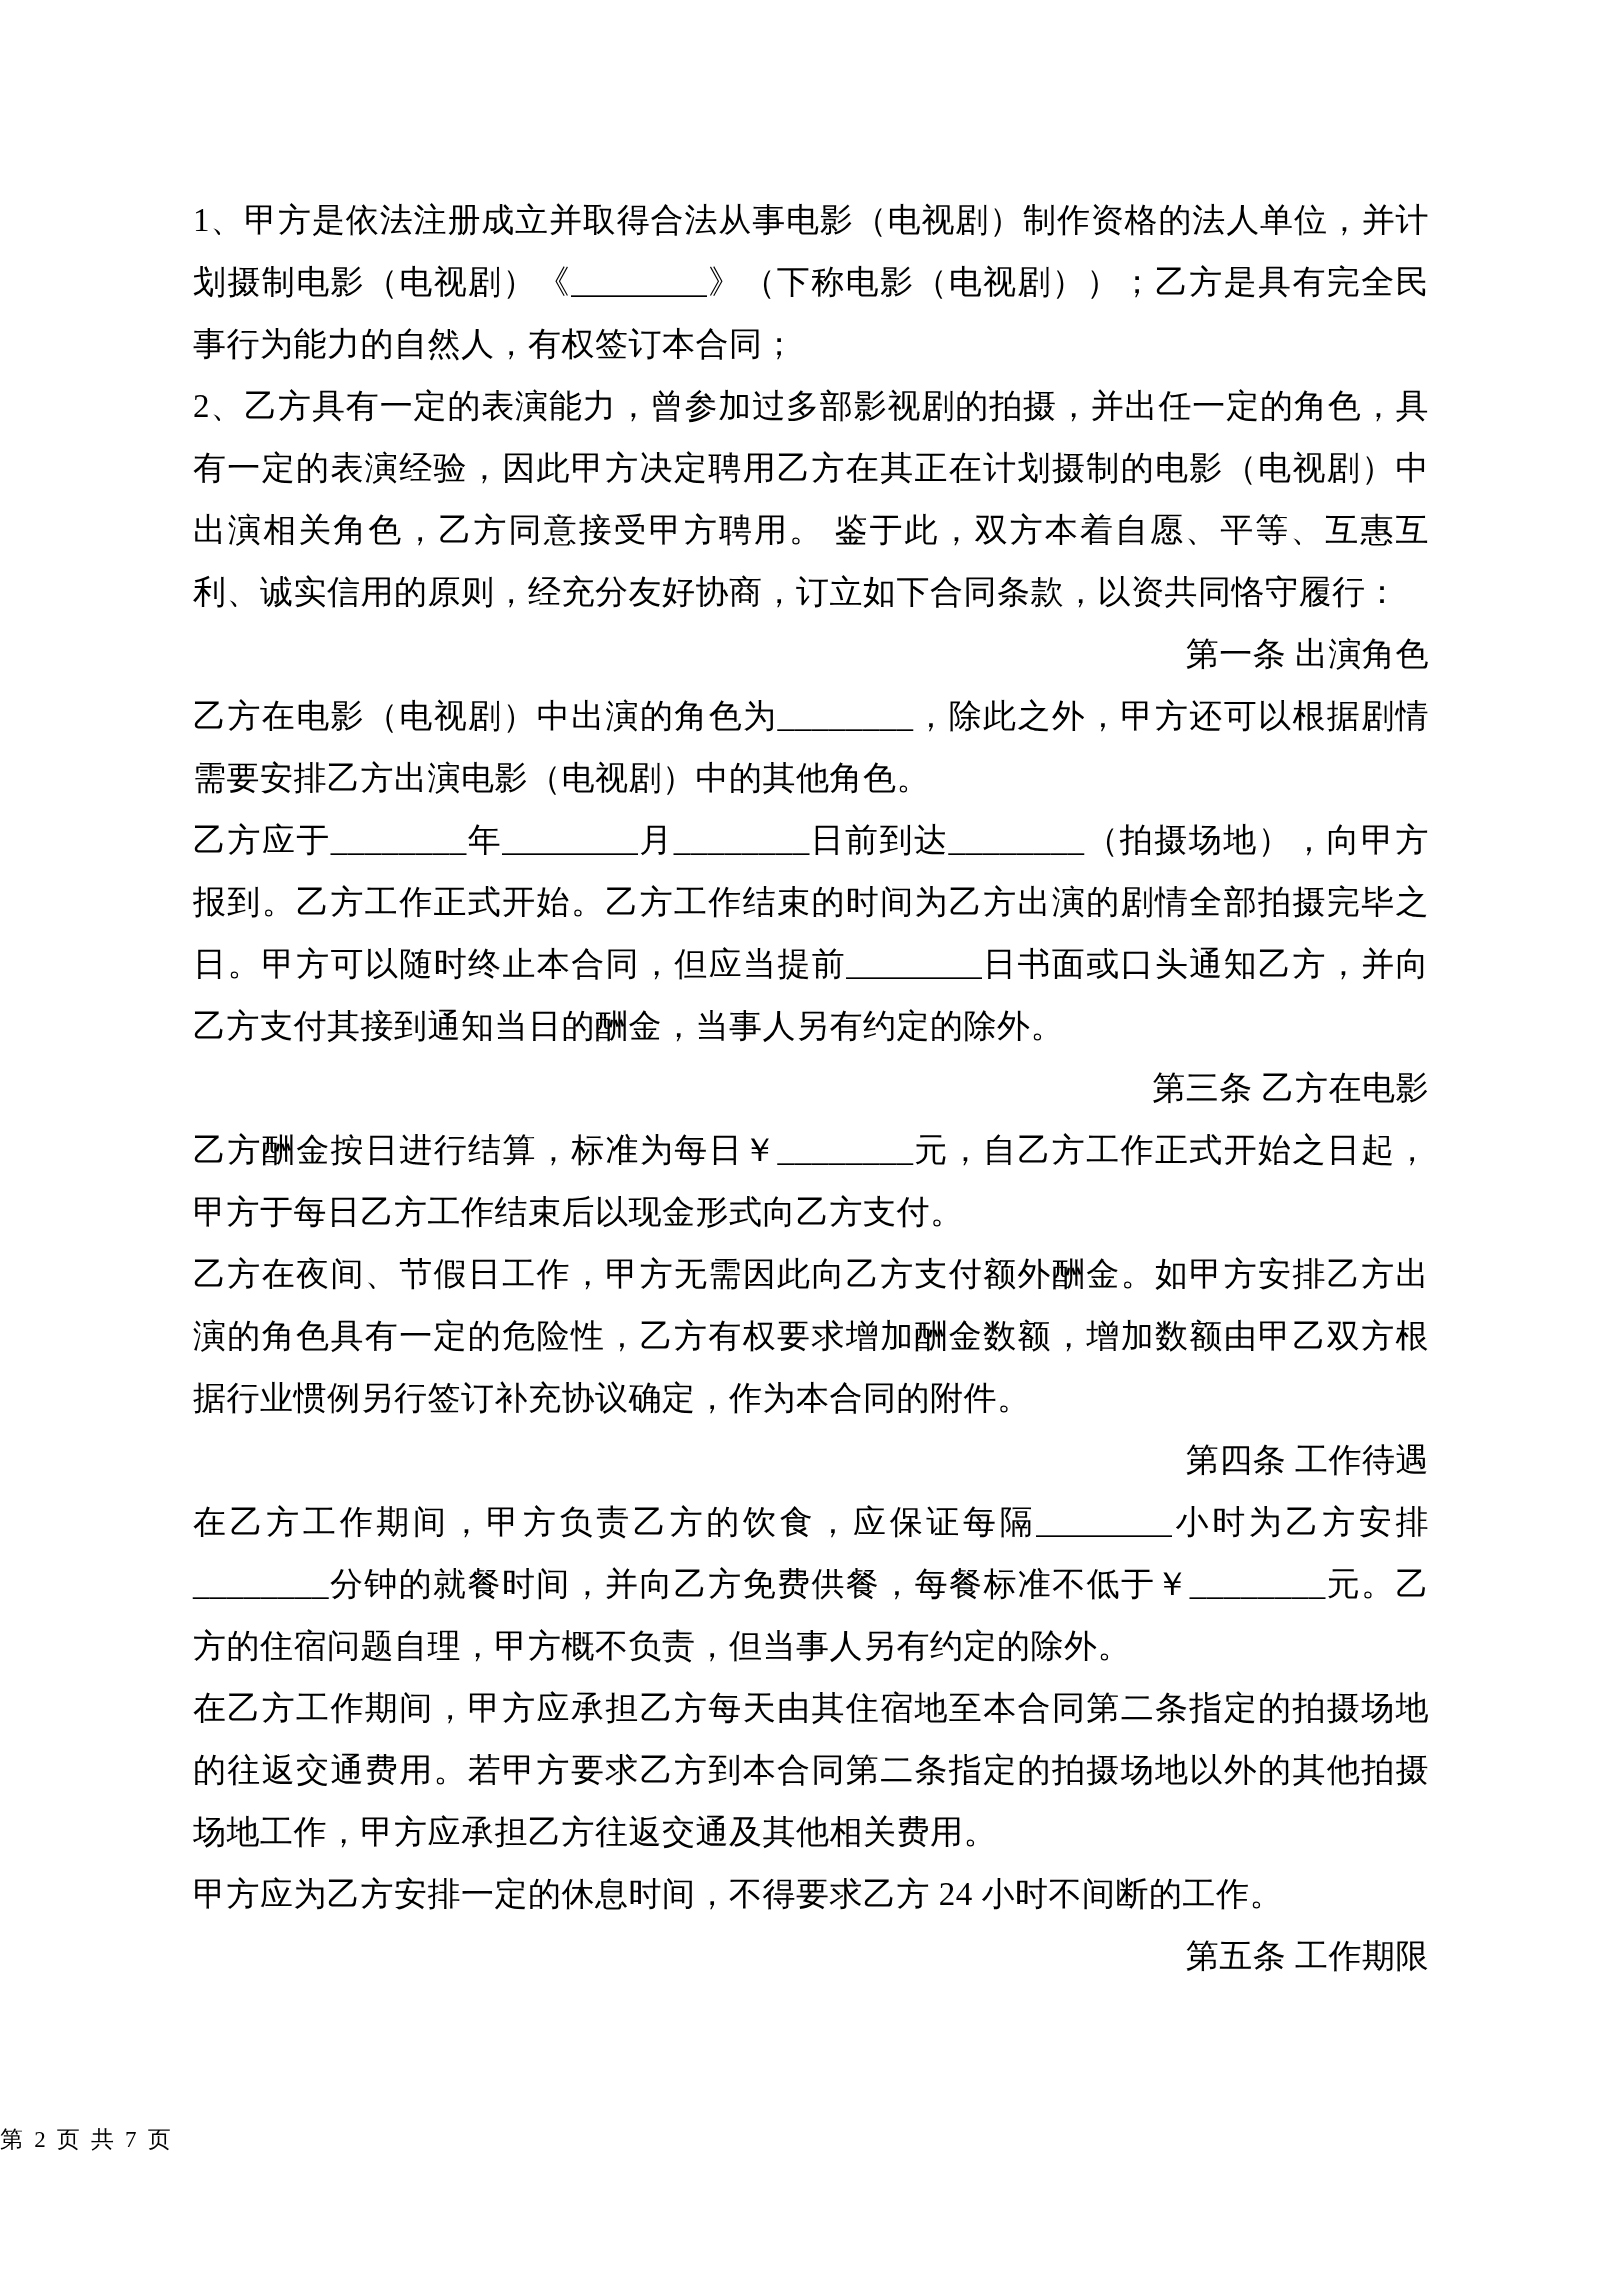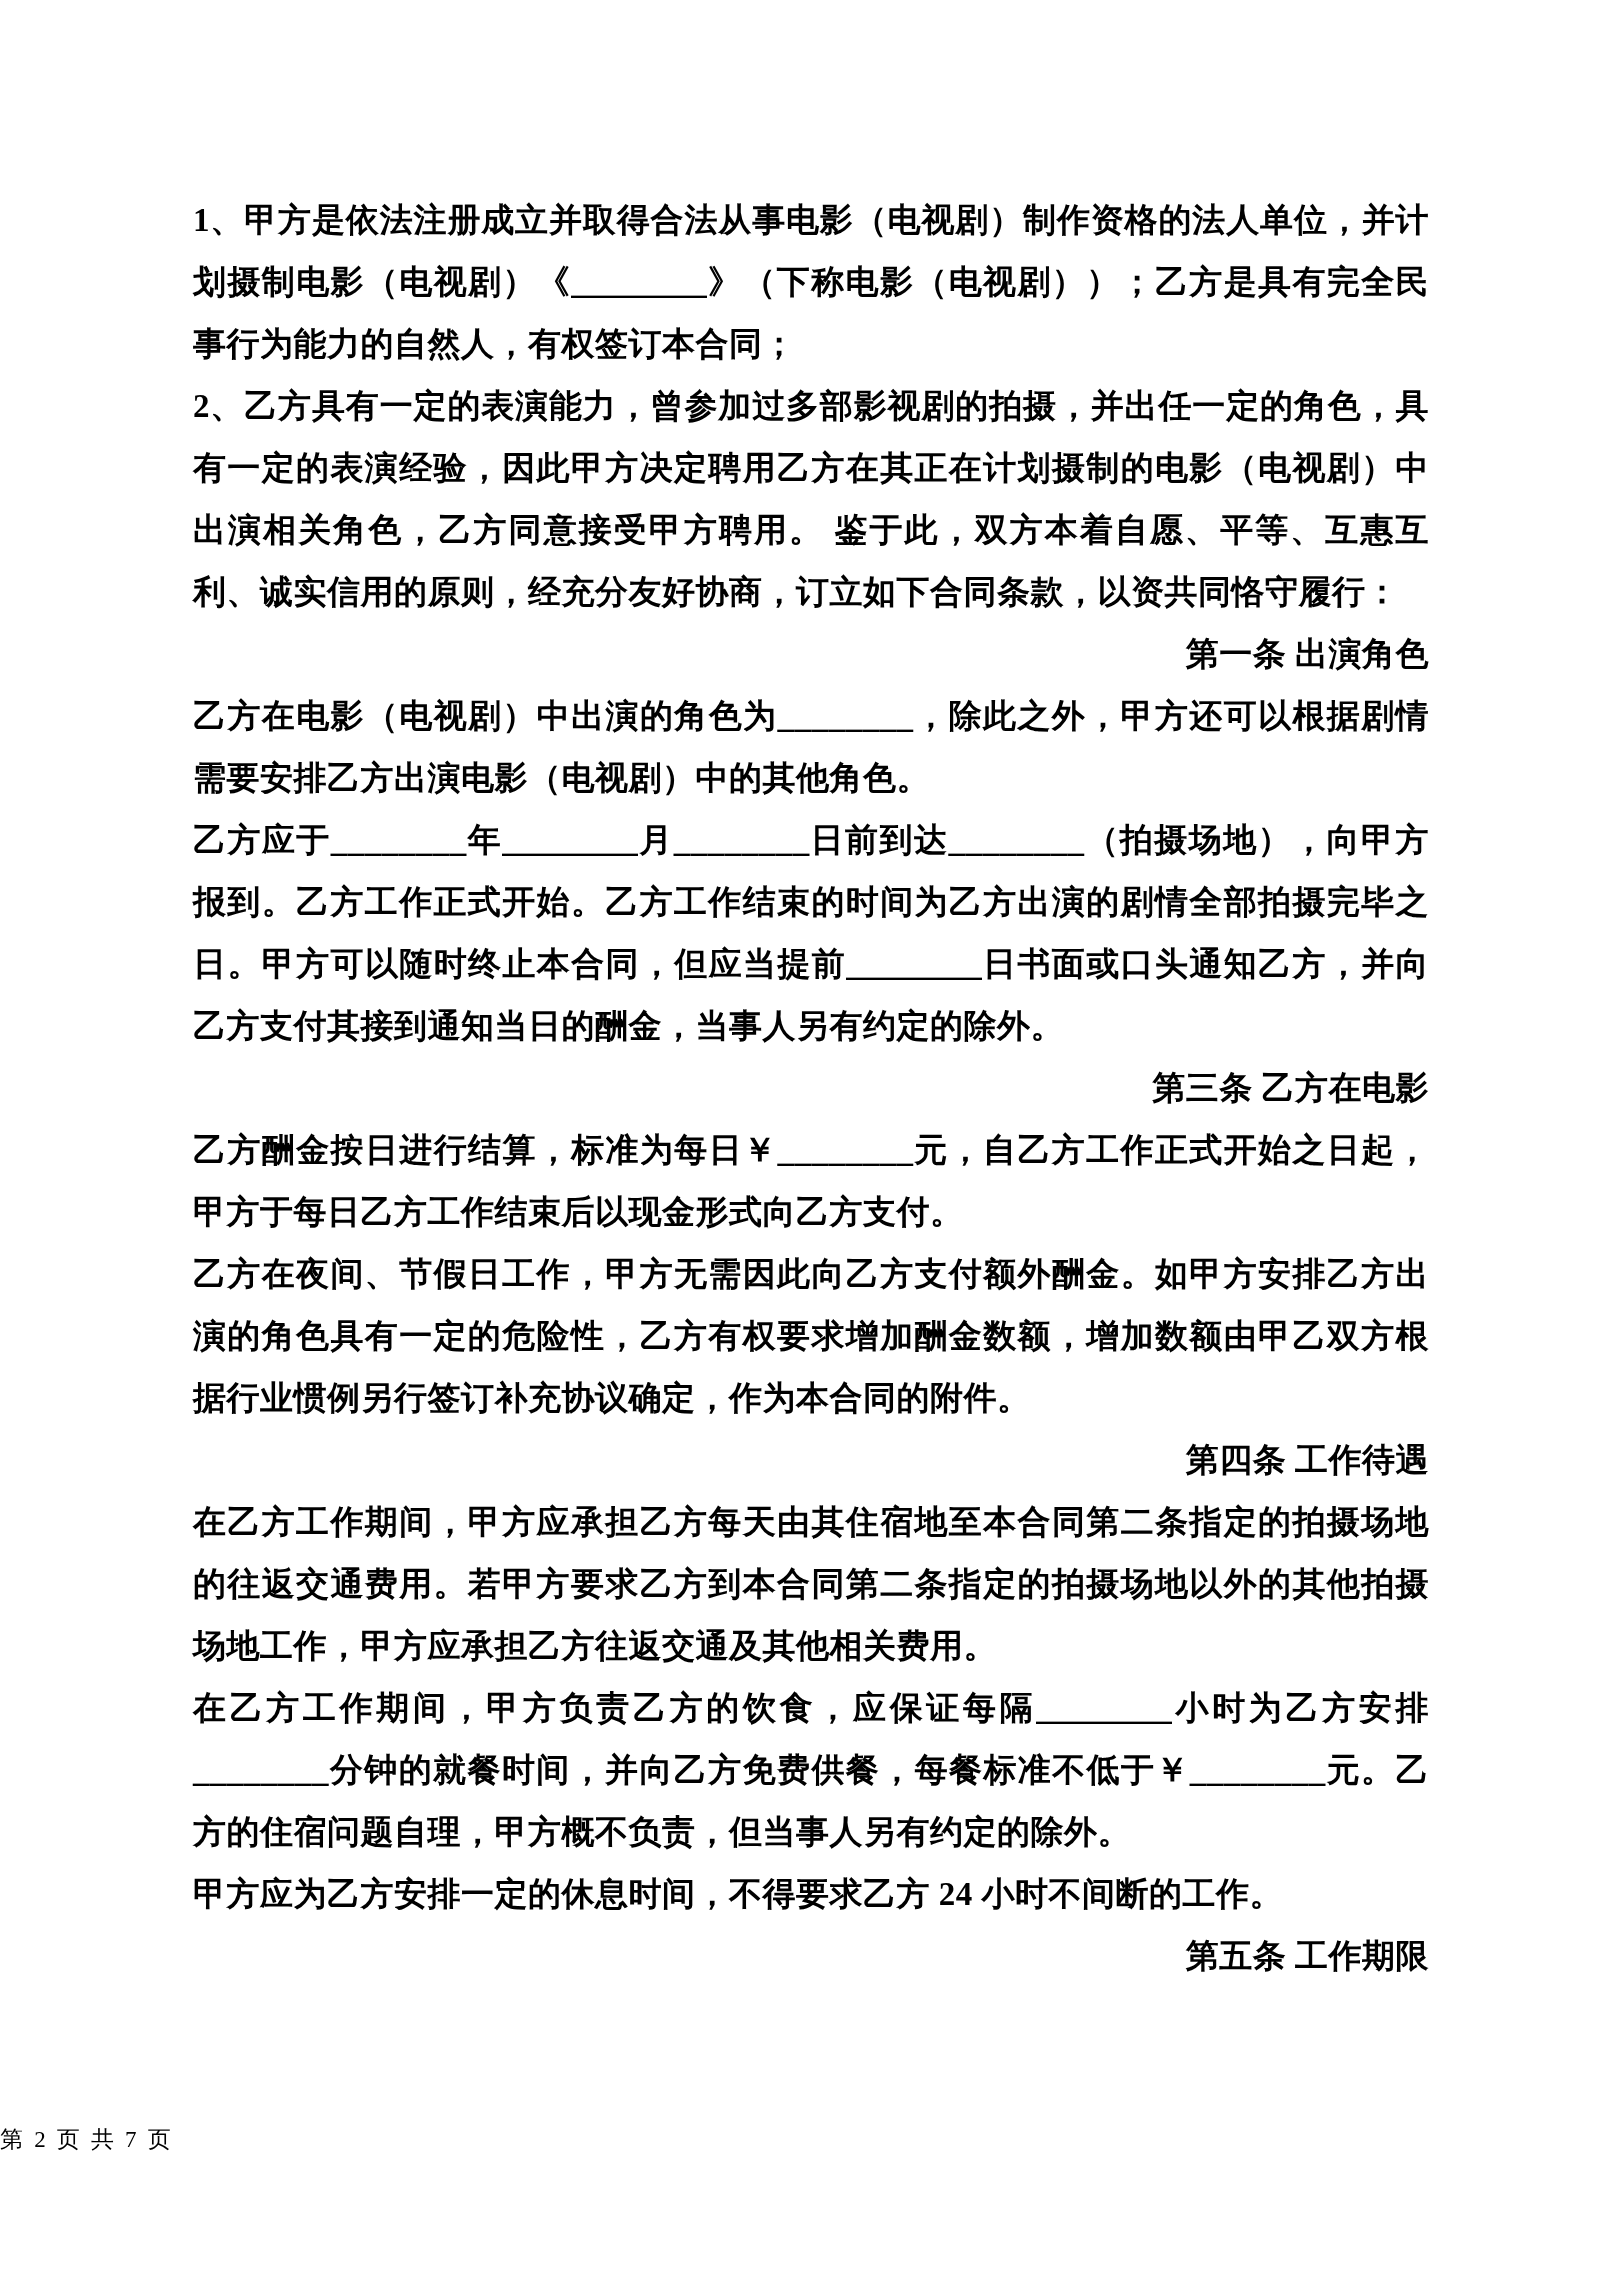--- a/index.html
+++ b/index.html
@@ -23,21 +23,20 @@
     width: 1236px;
     font-size: 33px;
     line-height: 62px;
     text-align: justify;
     text-justify: inter-character;
     letter-spacing: 0.5px;
   }
   .content p {
     margin: 0;
     padding: 0;
-    font-weight: bold;
   }
   .content p.heading {
     text-align: right;
   }
   .footer {
     position: absolute;
     left: 0;
     right: 0;
     top: 2124px;
     font-size: 23px;
@@ -52,20 +51,20 @@
   <div class="content" id="paragraphs">
       <p class="body">1、甲方是依法注册成立并取得合法从事电影（电视剧）制作资格的法人单位，并计划摄制电影（电视剧）《________》（下称电影（电视剧））；乙方是具有完全民事行为能力的自然人，有权签订本合同；</p>
       <p class="body">2、乙方具有一定的表演能力，曾参加过多部影视剧的拍摄，并出任一定的角色，具有一定的表演经验，因此甲方决定聘用乙方在其正在计划摄制的电影（电视剧）中出演相关角色，乙方同意接受甲方聘用。 鉴于此，双方本着自愿、平等、互惠互利、诚实信用的原则，经充分友好协商，订立如下合同条款，以资共同恪守履行：</p>
       <p class="heading">第一条 出演角色</p>
       <p class="body">乙方在电影（电视剧）中出演的角色为________，除此之外，甲方还可以根据剧情需要安排乙方出演电影（电视剧）中的其他角色。</p>
       <p class="body">乙方应于________年________月________日前到达________（拍摄场地），向甲方报到。乙方工作正式开始。乙方工作结束的时间为乙方出演的剧情全部拍摄完毕之日。甲方可以随时终止本合同，但应当提前________日书面或口头通知乙方，并向乙方支付其接到通知当日的酬金，当事人另有约定的除外。</p>
       <p class="heading">第三条 乙方在电影</p>
       <p class="body">乙方酬金按日进行结算，标准为每日￥________元，自乙方工作正式开始之日起，甲方于每日乙方工作结束后以现金形式向乙方支付。</p>
       <p class="body">乙方在夜间、节假日工作，甲方无需因此向乙方支付额外酬金。如甲方安排乙方出演的角色具有一定的危险性，乙方有权要求增加酬金数额，增加数额由甲乙双方根据行业惯例另行签订补充协议确定，作为本合同的附件。</p>
       <p class="heading">第四条 工作待遇</p>
+      <p class="body">在乙方工作期间，甲方负责乙方的饮食，应保证每隔________小时为乙方安排________分钟的就餐时间，并向乙方免费供餐，每餐标准不低于￥________元。乙方的住宿问题自理，甲方概不负责，但当事人另有约定的除外。</p>
       <p class="body">在乙方工作期间，甲方应承担乙方每天由其住宿地至本合同第二条指定的拍摄场地的往返交通费用。若甲方要求乙方到本合同第二条指定的拍摄场地以外的其他拍摄场地工作，甲方应承担乙方往返交通及其他相关费用。</p>
-      <p class="body">在乙方工作期间，甲方负责乙方的饮食，应保证每隔________小时为乙方安排________分钟的就餐时间，并向乙方免费供餐，每餐标准不低于￥________元。乙方的住宿问题自理，甲方概不负责，但当事人另有约定的除外。</p>
       <p class="body">甲方应为乙方安排一定的休息时间，不得要求乙方 24 小时不间断的工作。</p>
       <p class="heading">第五条 工作期限</p>
     </div>
   <div class="footer">第 2 页 共 7 页</div>
 </div>
 
 
 </body></html>

